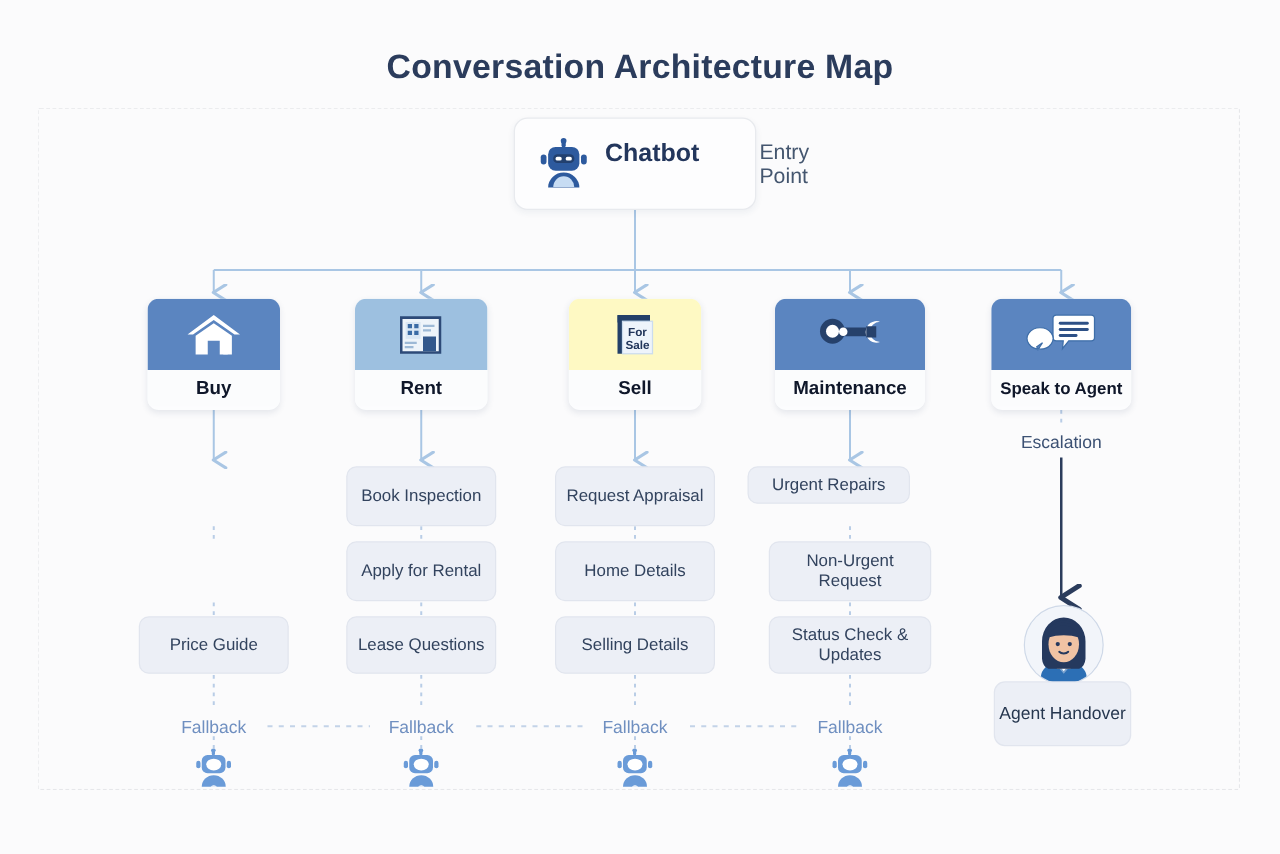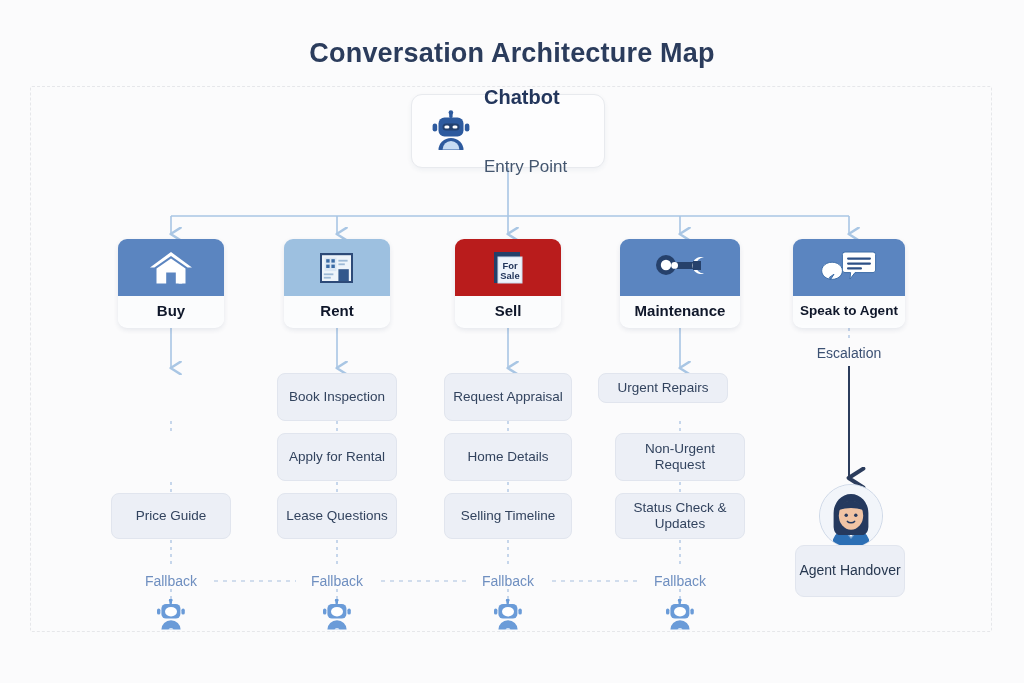--- a/index.html
+++ b/index.html
@@ -25,21 +25,21 @@
     letter-spacing:0.2px;
   }
   
   .entry-card{
     position:absolute;left:411px;top:94px;width:194px;height:74px;
     background:#fdfdfe;border:1px solid #e8eaee;border-radius:11px;
     box-shadow:0 2px 5px rgba(40,60,100,.06);
     display:flex;align-items:center;gap:13px;
     box-sizing:border-box;padding-left:19px;
   }
-  .entry-text{display:flex;flex-direction:column;line-height:1.12;gap:48px;}
+  .entry-text{display:flex;flex-direction:row;line-height:1.12;gap:48px;}
   .entry-title{font-size:20px;font-weight:bold;color:#23365c;}
   .entry-sub{font-size:17px;color:#44566f;}
 
   
   .cat{
     position:absolute;
     border-radius:9px;overflow:hidden;
     box-shadow:0 2px 5px rgba(40,60,100,.10);
     background:#fcfdfe;
     box-sizing:border-box;
@@ -193,21 +193,21 @@
         <rect x="23.4" y="14.4" width="6.4" height="1.8" fill="#9db9d6"></rect>
         <rect x="8.8" y="24.4" width="9.6" height="1.8" fill="#9db9d6"></rect>
         <rect x="8.8" y="27.8" width="7" height="1.8" fill="#9db9d6"></rect>
         <rect x="23.4" y="20.2" width="10.4" height="11.8" fill="#33588c"></rect>
       </svg>
     </div>
     <div class="cat-label">Rent</div>
   </div>
 
   <div class="cat" style="left:455px;top:239px;width:106px;height:89px;">
-    <div class="cat-icon" style="background:#b91c1c;">
+    <div class="cat-icon" style="background:#fef9c3;">
       <svg width="44" height="40" viewBox="0 0 44 40">
         <path d="M8,4 L34,4 L34,10 L8,10 Z" fill="#234069"></path>
         <path d="M8,4 L12,9 L12,35 L8,35 Z" fill="#234069"></path>
         <rect x="12" y="9" width="24" height="26" fill="#eef4fb"></rect>
         <rect x="12" y="9" width="24" height="26" fill="none" stroke="#cbdcee" stroke-width="1"></rect>
         <text x="24" y="21" font-family="Liberation Sans, sans-serif" font-size="9.4" font-weight="bold" fill="#21355a" text-anchor="middle">For</text>
         <text x="24" y="31" font-family="Liberation Sans, sans-serif" font-size="9.4" font-weight="bold" fill="#21355a" text-anchor="middle">Sale</text>
       </svg>
     </div>
     <div class="cat-label">Sell</div>
@@ -241,21 +241,21 @@
   </div>
 
   <div class="sub" style="left:111px;top:493px;width:120px;height:46px;">Price Guide</div>
 
   <div class="sub" style="left:277px;top:373px;width:120px;height:48px;">Book Inspection</div>
   <div class="sub" style="left:277px;top:433px;width:120px;height:48px;">Apply for Rental</div>
   <div class="sub" style="left:277px;top:493px;width:120px;height:46px;">Lease Questions</div>
 
   <div class="sub" style="left:444px;top:373px;width:128px;height:48px;">Request Appraisal</div>
   <div class="sub" style="left:444px;top:433px;width:128px;height:48px;">Home Details</div>
-  <div class="sub" style="left:444px;top:493px;width:128px;height:46px;">Selling Timeline</div>
+  <div class="sub" style="left:444px;top:493px;width:128px;height:46px;">Selling Details</div>
 
   <div class="sub" style="left:598px;top:373px;width:130px;height:30px;">Urgent Repairs</div>
   <div class="sub" style="left:615px;top:433px;width:130px;height:48px;">Non-Urgent Request</div>
   <div class="sub" style="left:615px;top:493px;width:130px;height:46px;">Status Check &amp; Updates</div>
 
   <div class="fb-label" style="left:121px;top:573px;width:100px;">Fallback</div>
   <div class="fb-label" style="left:287px;top:573px;width:100px;">Fallback</div>
   <div class="fb-label" style="left:458px;top:573px;width:100px;">Fallback</div>
   <div class="fb-label" style="left:630px;top:573px;width:100px;">Fallback</div>
 

